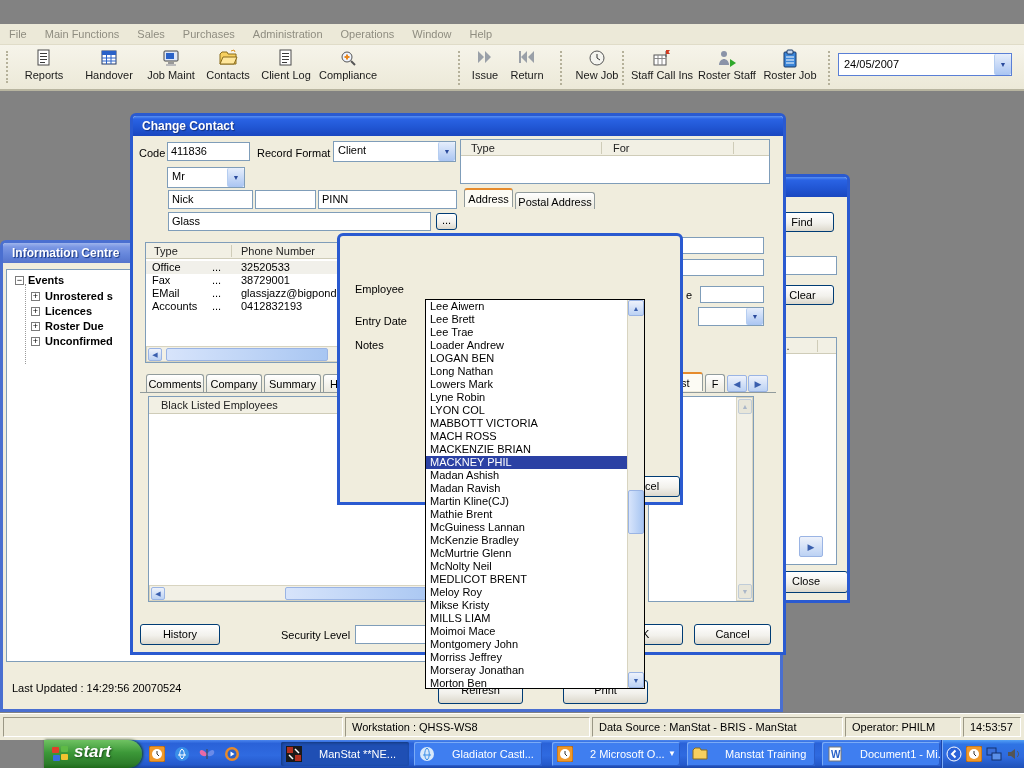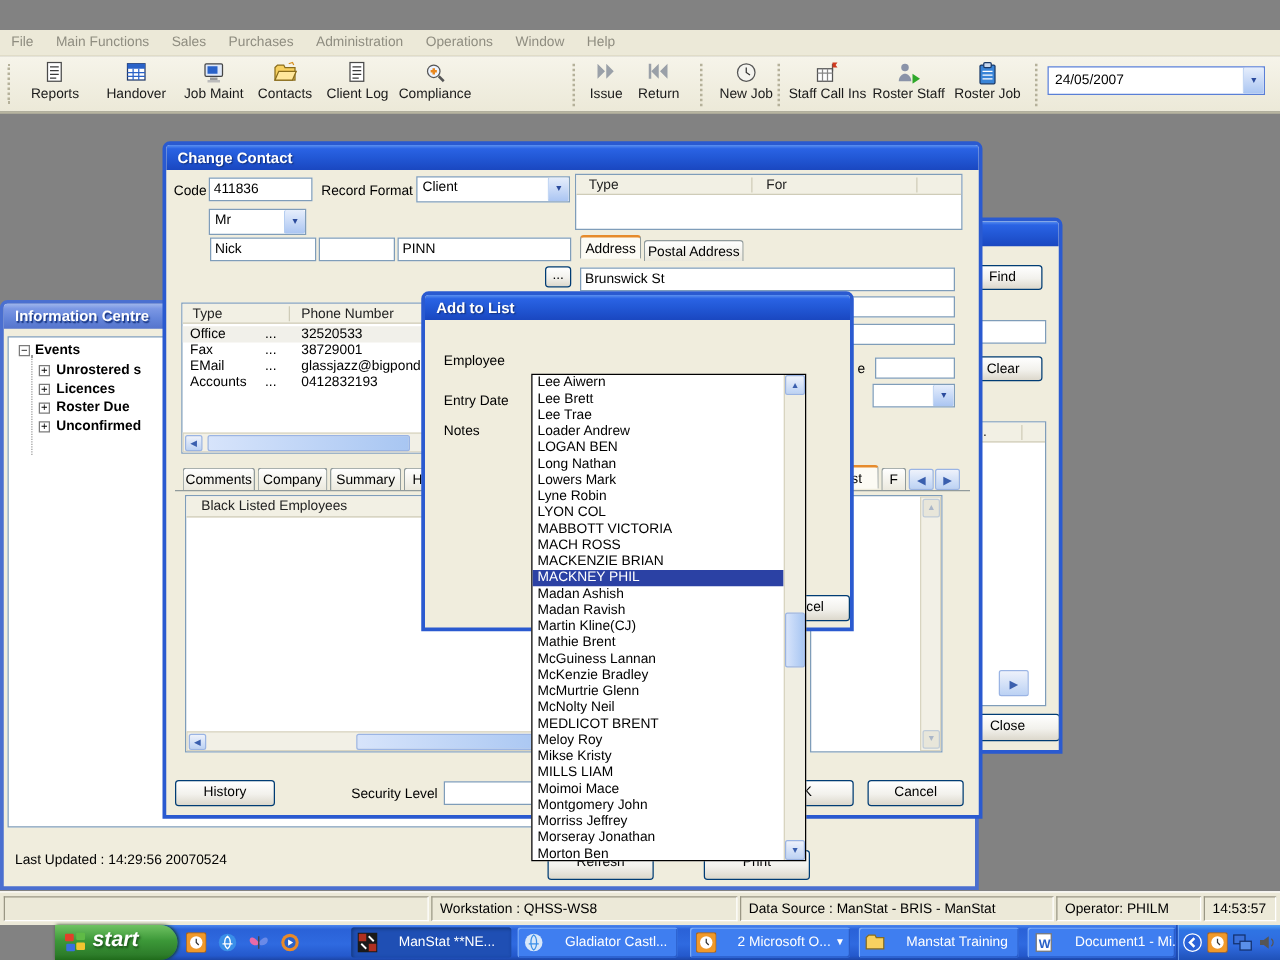--- a/index.html
+++ b/index.html
@@ -268,23 +268,23 @@
       <span class="cbtn">▼</span>
     </div>
 
     <div class="field" style="left:35px;top:74px;width:85px;height:19px">Nick</div>
     <div class="field" style="left:122px;top:74px;width:61px;height:19px"></div>
     <div class="field" style="left:185px;top:74px;width:139px;height:19px">PINN</div>
 
     <div class="tab active" style="left:331px;top:72px;width:49px">Address</div>
     <div class="tab" style="left:382px;top:76px;width:80px;height:17px">Postal Address</div>
 
+    <div class="field" style="left:35px;top:96px;width:263px;height:19px">Glass</div>
     <div class="btn" style="left:303px;top:97px;width:21px;height:17px;padding-top:0">...</div>
 
-    <div class="field" style="left:331px;top:98px;width:300px;height:19px">Brunswick St</div>
     <div class="field" style="left:331px;top:121px;width:300px;height:17px"></div>
     <div class="field" style="left:331px;top:143px;width:300px;height:17px"></div>
     <span class="lbl" style="left:553px;top:173px">e</span>
     <div class="field" style="left:567px;top:170px;width:64px;height:17px"></div>
     <div class="combo" style="left:565px;top:191px;width:66px;height:19px">
       <span class="cbtn">▼</span>
     </div>
 
     <div class="listbox" style="left:12px;top:126px;width:314px;height:121px">
       <div class="lhead">
@@ -350,21 +350,20 @@
     </div>
 
     <div class="btn" style="left:7px;top:508px;width:80px;height:21px">History</div>
     <span class="lbl" style="left:148px;top:513px">Security Level</span>
     <div class="field" style="left:222px;top:509px;width:210px;height:19px"></div>
     <div class="btn" style="left:467px;top:508px;width:83px;height:21px">OK</div>
     <div class="btn" style="left:561px;top:508px;width:77px;height:21px">Cancel</div>
   </div>
 
   <div class="win" style="left:337px;top:233px;width:346px;height:272px;z-index:40">
-    <div class="tbar"><span>Add to List</span></div>
     <span class="lbl" style="left:15px;top:47px">Employee</span>
     <span class="lbl" style="left:15px;top:79px">Entry Date</span>
     <span class="lbl" style="left:15px;top:103px">Notes</span>
     <div class="btn" style="left:264px;top:240px;width:76px;height:21px">Cancel</div>
   </div>
 
   <div class="dd">
     <div class="dd-items">
         <div class="dd-item">Lee Aiwern</div>
         <div class="dd-item">Lee Brett</div>

